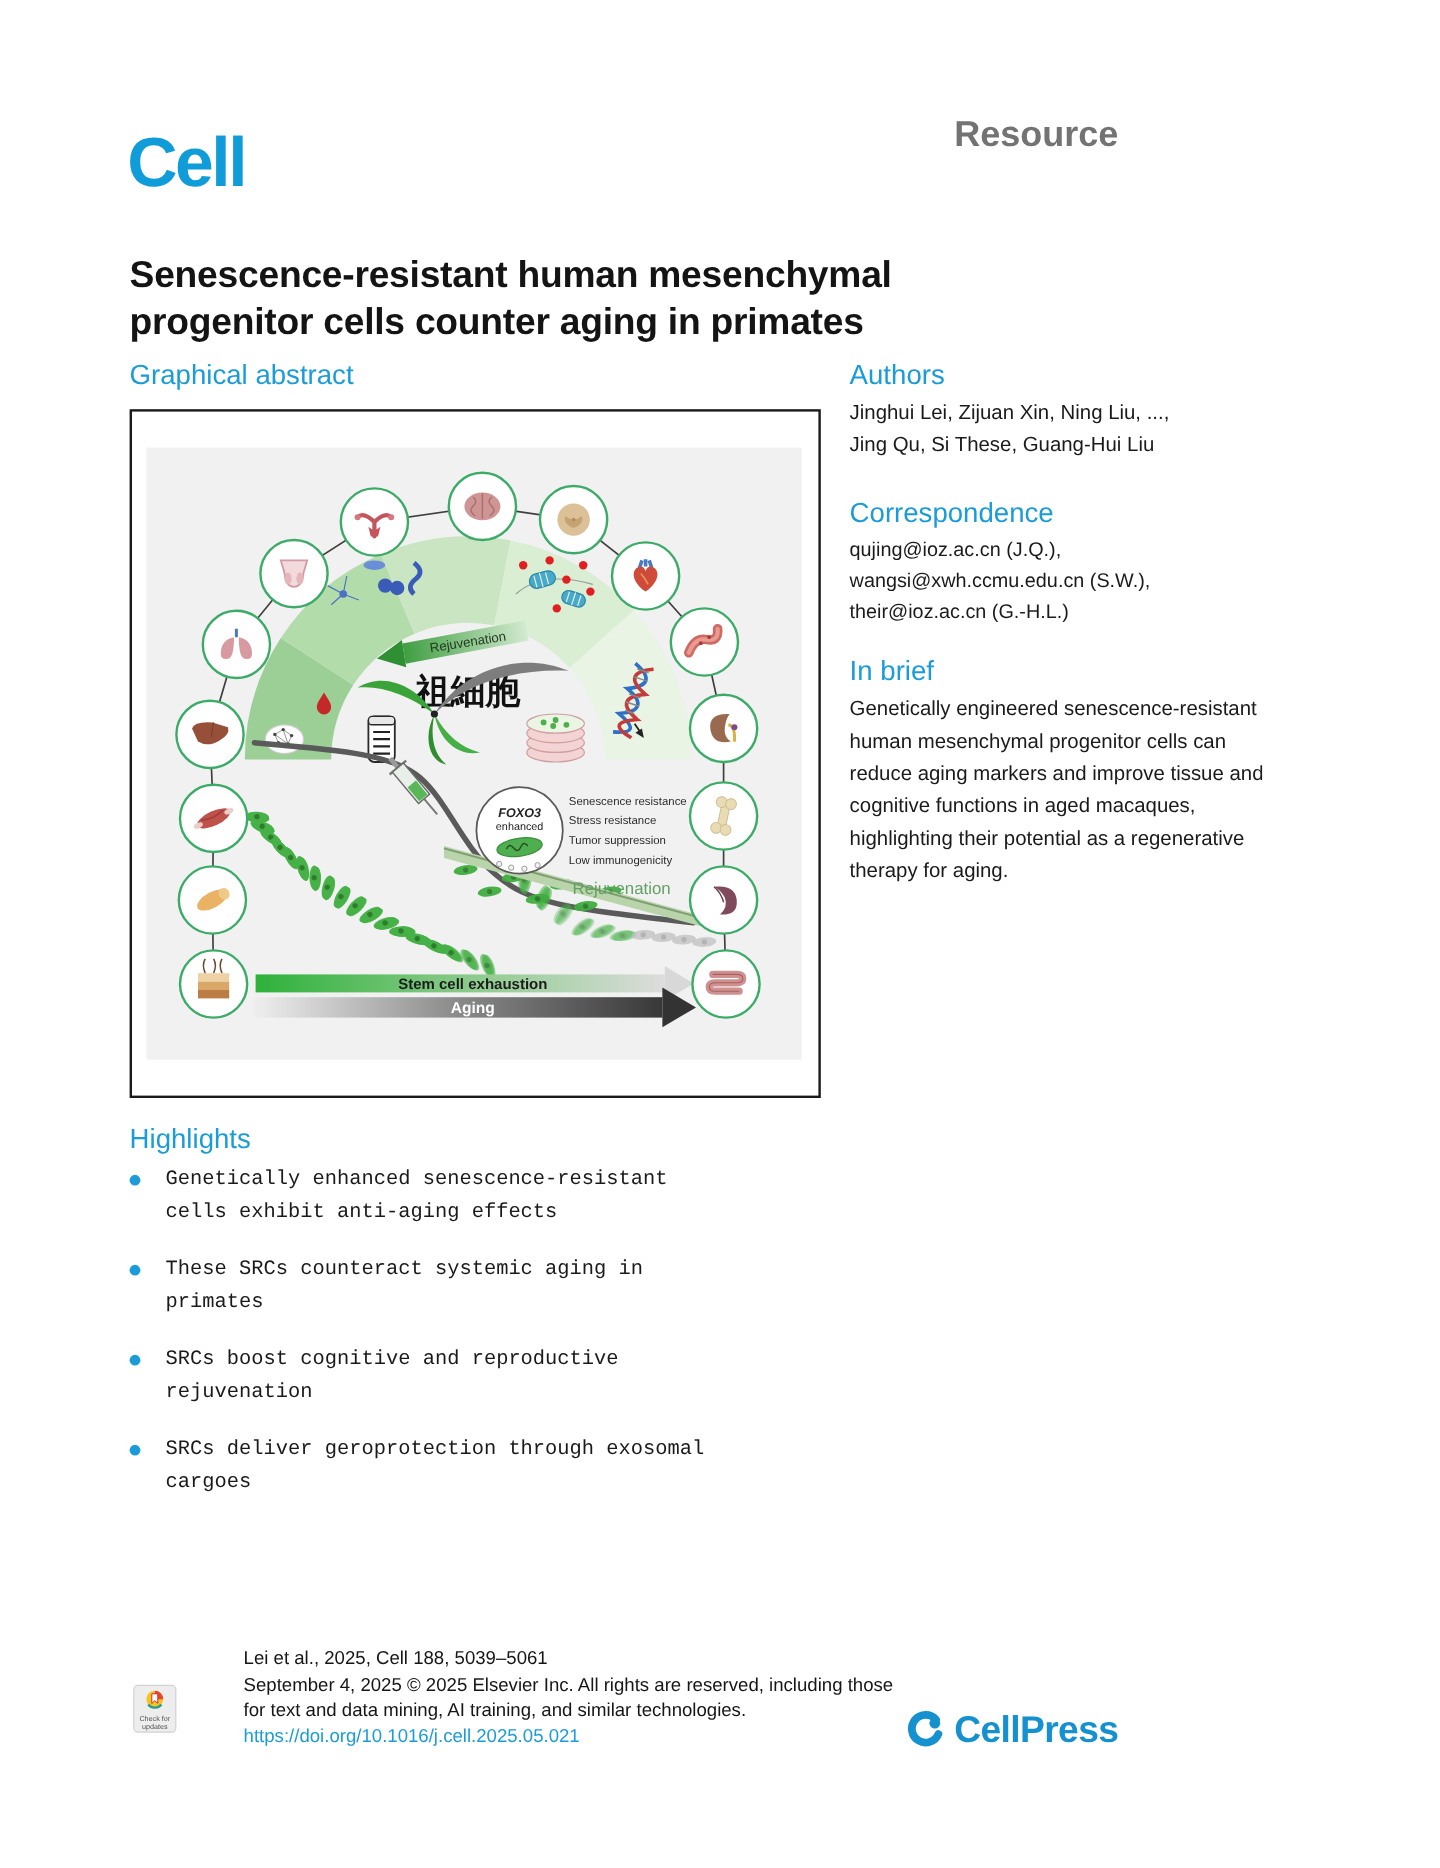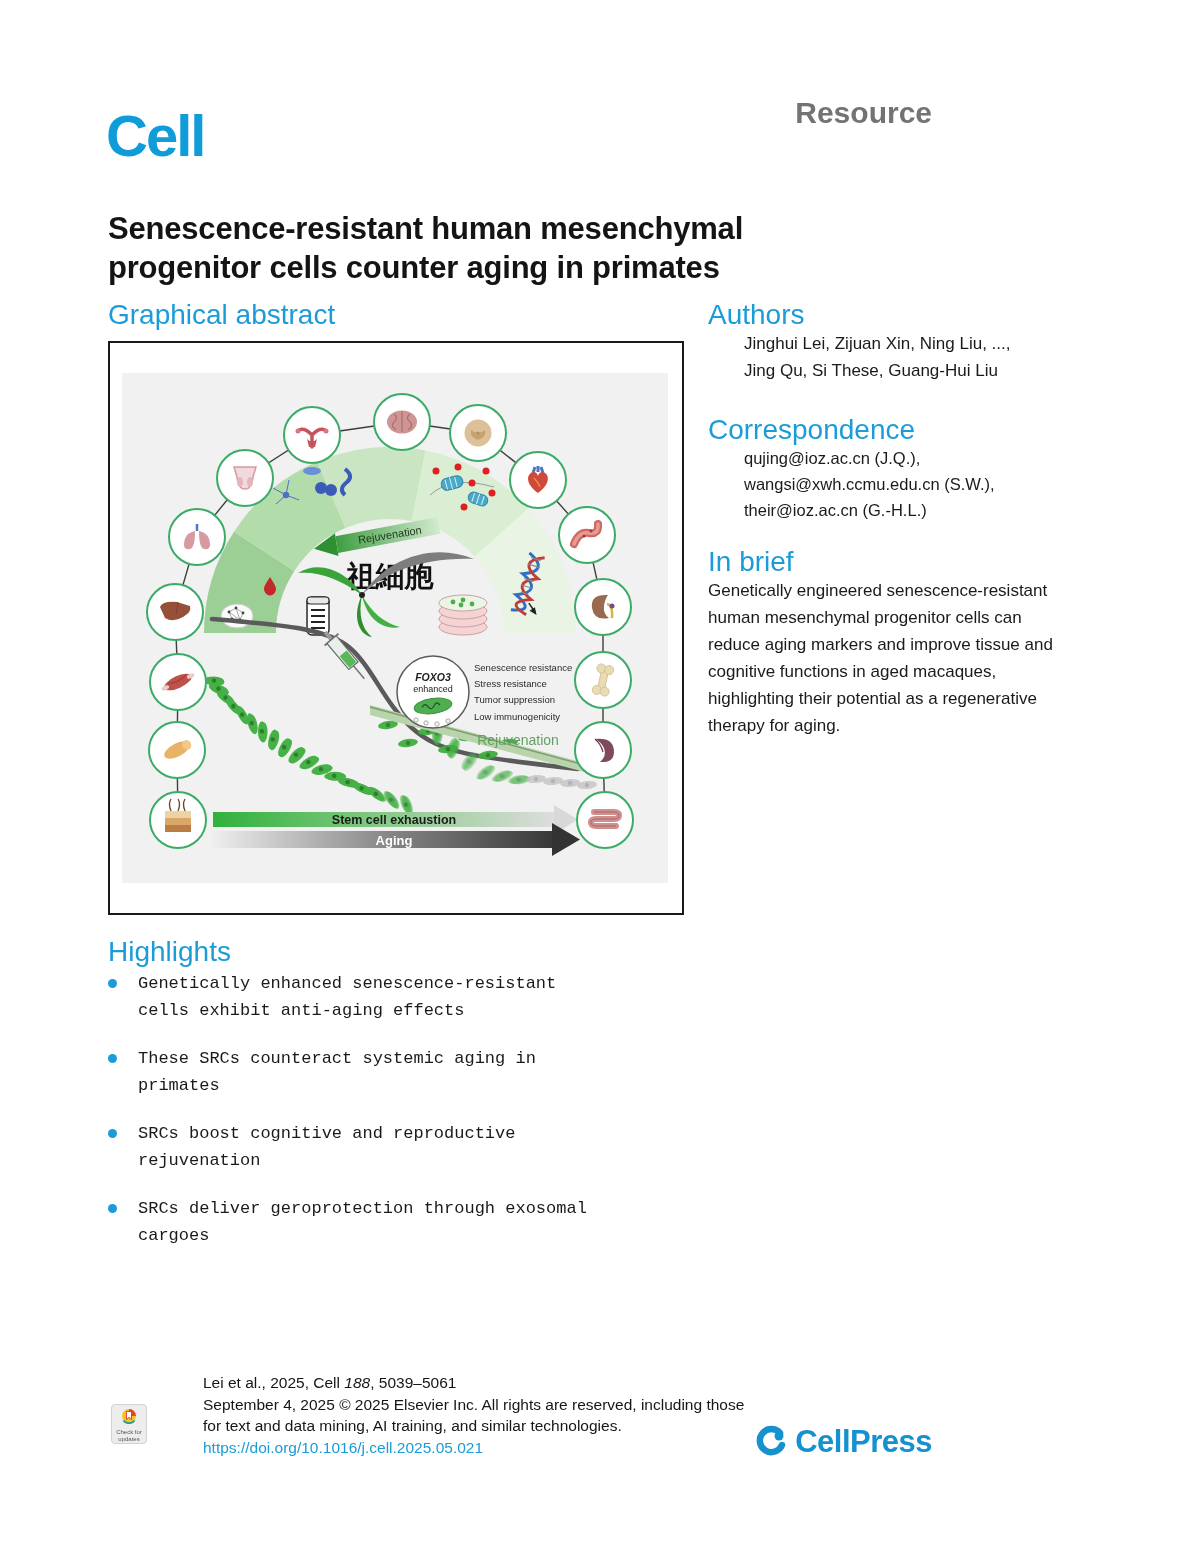--- a/index.html
+++ b/index.html
@@ -3,35 +3,35 @@
 <meta charset="utf-8">
 <style>
   html,body{margin:0;padding:0;background:#fff;}
   .page{position:relative;width:1052px;height:1557px;background:#ffffff;
         font-family:"Liberation Sans",sans-serif;color:#1a1a1a;overflow:hidden;}
   .cell-logo{position:absolute;left:106px;top:102px;font-size:58px;font-weight:bold;
              color:#0f9cd9;letter-spacing:-2px;}
   .resource{position:absolute;right:120px;top:96px;font-size:30px;font-weight:bold;color:#737373;}
   .title{position:absolute;left:108px;top:188px;width:680px;font-size:31px;line-height:39px;
          font-weight:bold;color:#141414;letter-spacing:-0.2px;}
-  .sec-h{position:absolute;font-size:28px;color:#1b9cd8;font-weight:400;}
+  .sec-h{position:absolute;font-size:23px;color:#1b9cd8;font-weight:400;}
   .figure-box{position:absolute;left:108px;top:341px;width:572px;height:570px;
               border:2px solid #1a1a1a;background:#fff;}
   .figure-panel{position:absolute;left:12px;top:30px;width:546px;height:510px;background:#f1f1f2;}
   .body-text{position:absolute;font-size:17px;line-height:27px;color:#1a1a1a;}
-  .body-text span{display:block;margin-left:36px;}
+  .body-text span{display:block;}
   .corr-text{font-size:16.5px;line-height:26px;}
   .hl-list{position:absolute;left:108px;top:970px;width:500px;list-style:none;margin:0;padding:0;font-family:Liberation Mono, monospace;}
   .hl-item{position:relative;padding-left:30px;margin-bottom:21px;font-size:17px;line-height:27px;}
   .hl-item .dot{position:absolute;left:0;top:9px;width:9px;height:9px;border-radius:50%;background:#1b9cd8;}
   .badge{position:absolute;left:111px;top:1404px;width:36px;height:40px;background:#ededee;
          border:1px solid #d2d2d4;border-radius:4px;text-align:center;box-sizing:border-box;padding-top:3px;}
   .badge .badge-label{font-size:6px;line-height:7px;color:#555;margin-top:1px;}
   .cite{position:absolute;left:203px;top:1372px;font-size:15.5px;line-height:21.5px;color:#161616;}
-  .cite .vol{font-style:italic;}
+  .cite .vol{}
   .doi{color:#1b9cd8;text-decoration:none;display:block;}
   .cellpress{position:absolute;right:120px;top:1424px;display:flex;align-items:center;gap:5px;}
   .cellpress-text{font-size:31px;font-weight:bold;color:#1691d0;letter-spacing:-0.5px;}
   svg text{font-family:"Liberation Sans",sans-serif;}
   .oc{fill:#ffffff;stroke:#3cab68;stroke-width:2;}
 </style>
 </head>
 <body>
 
 <div class="page">

